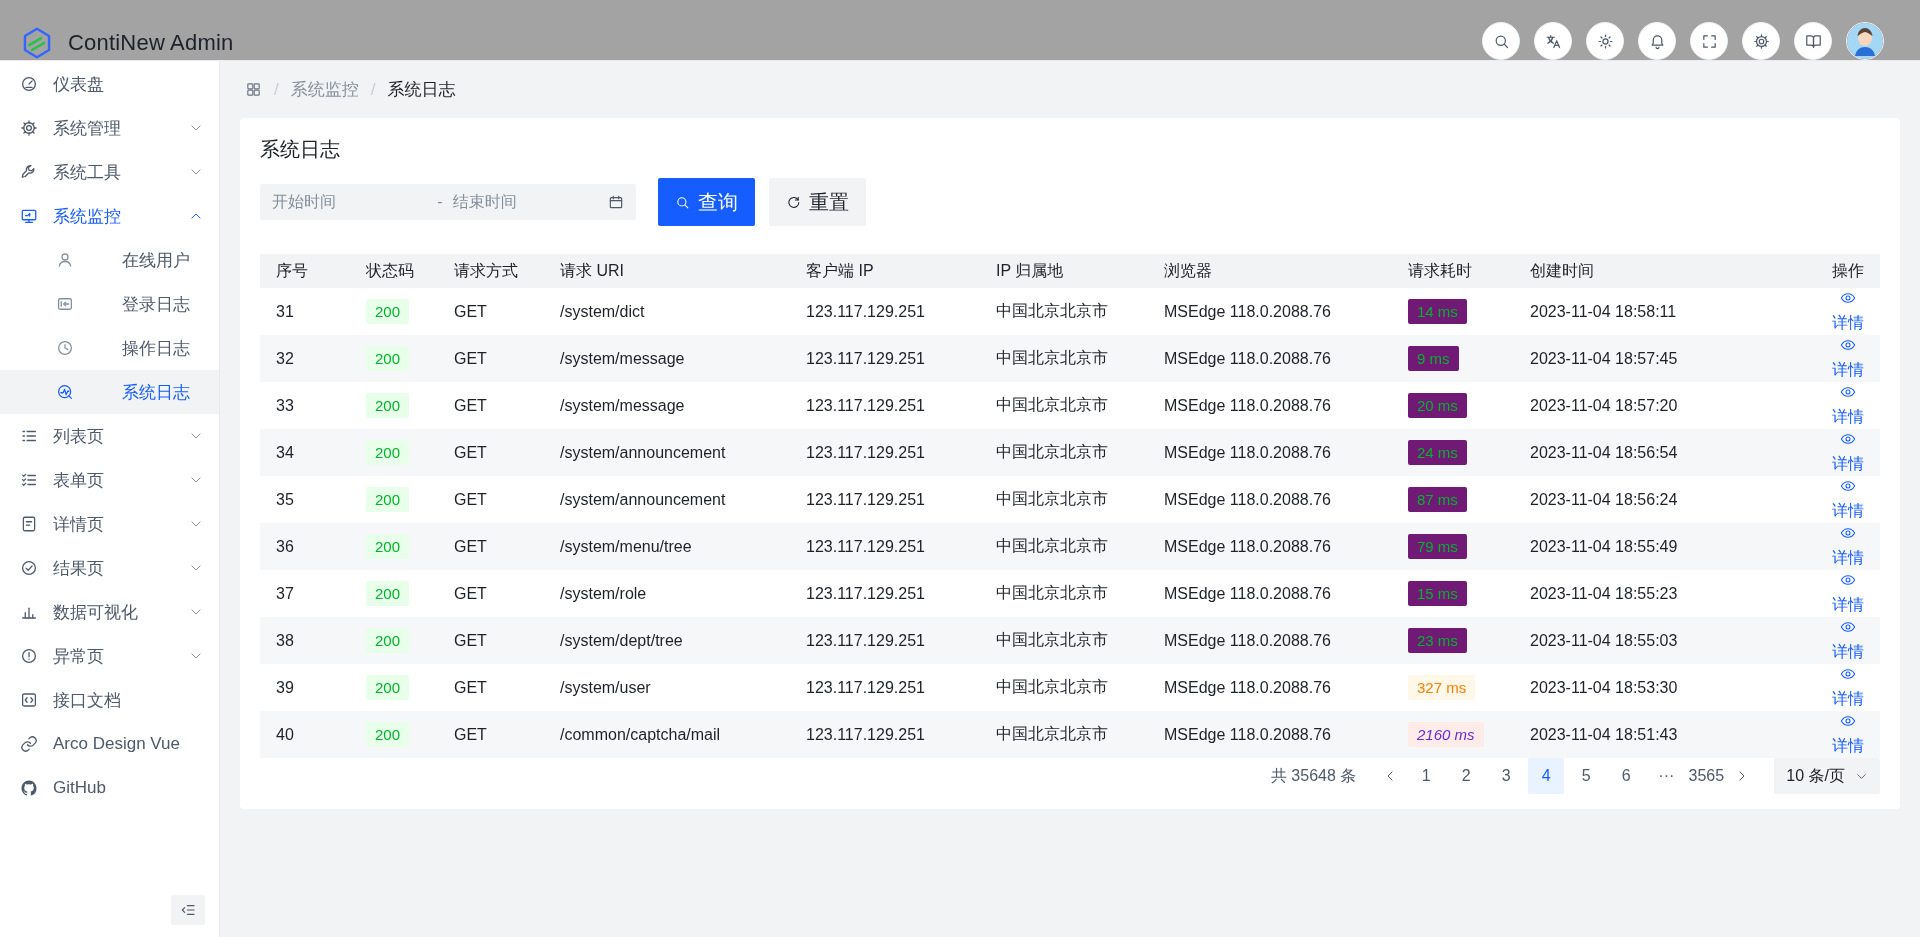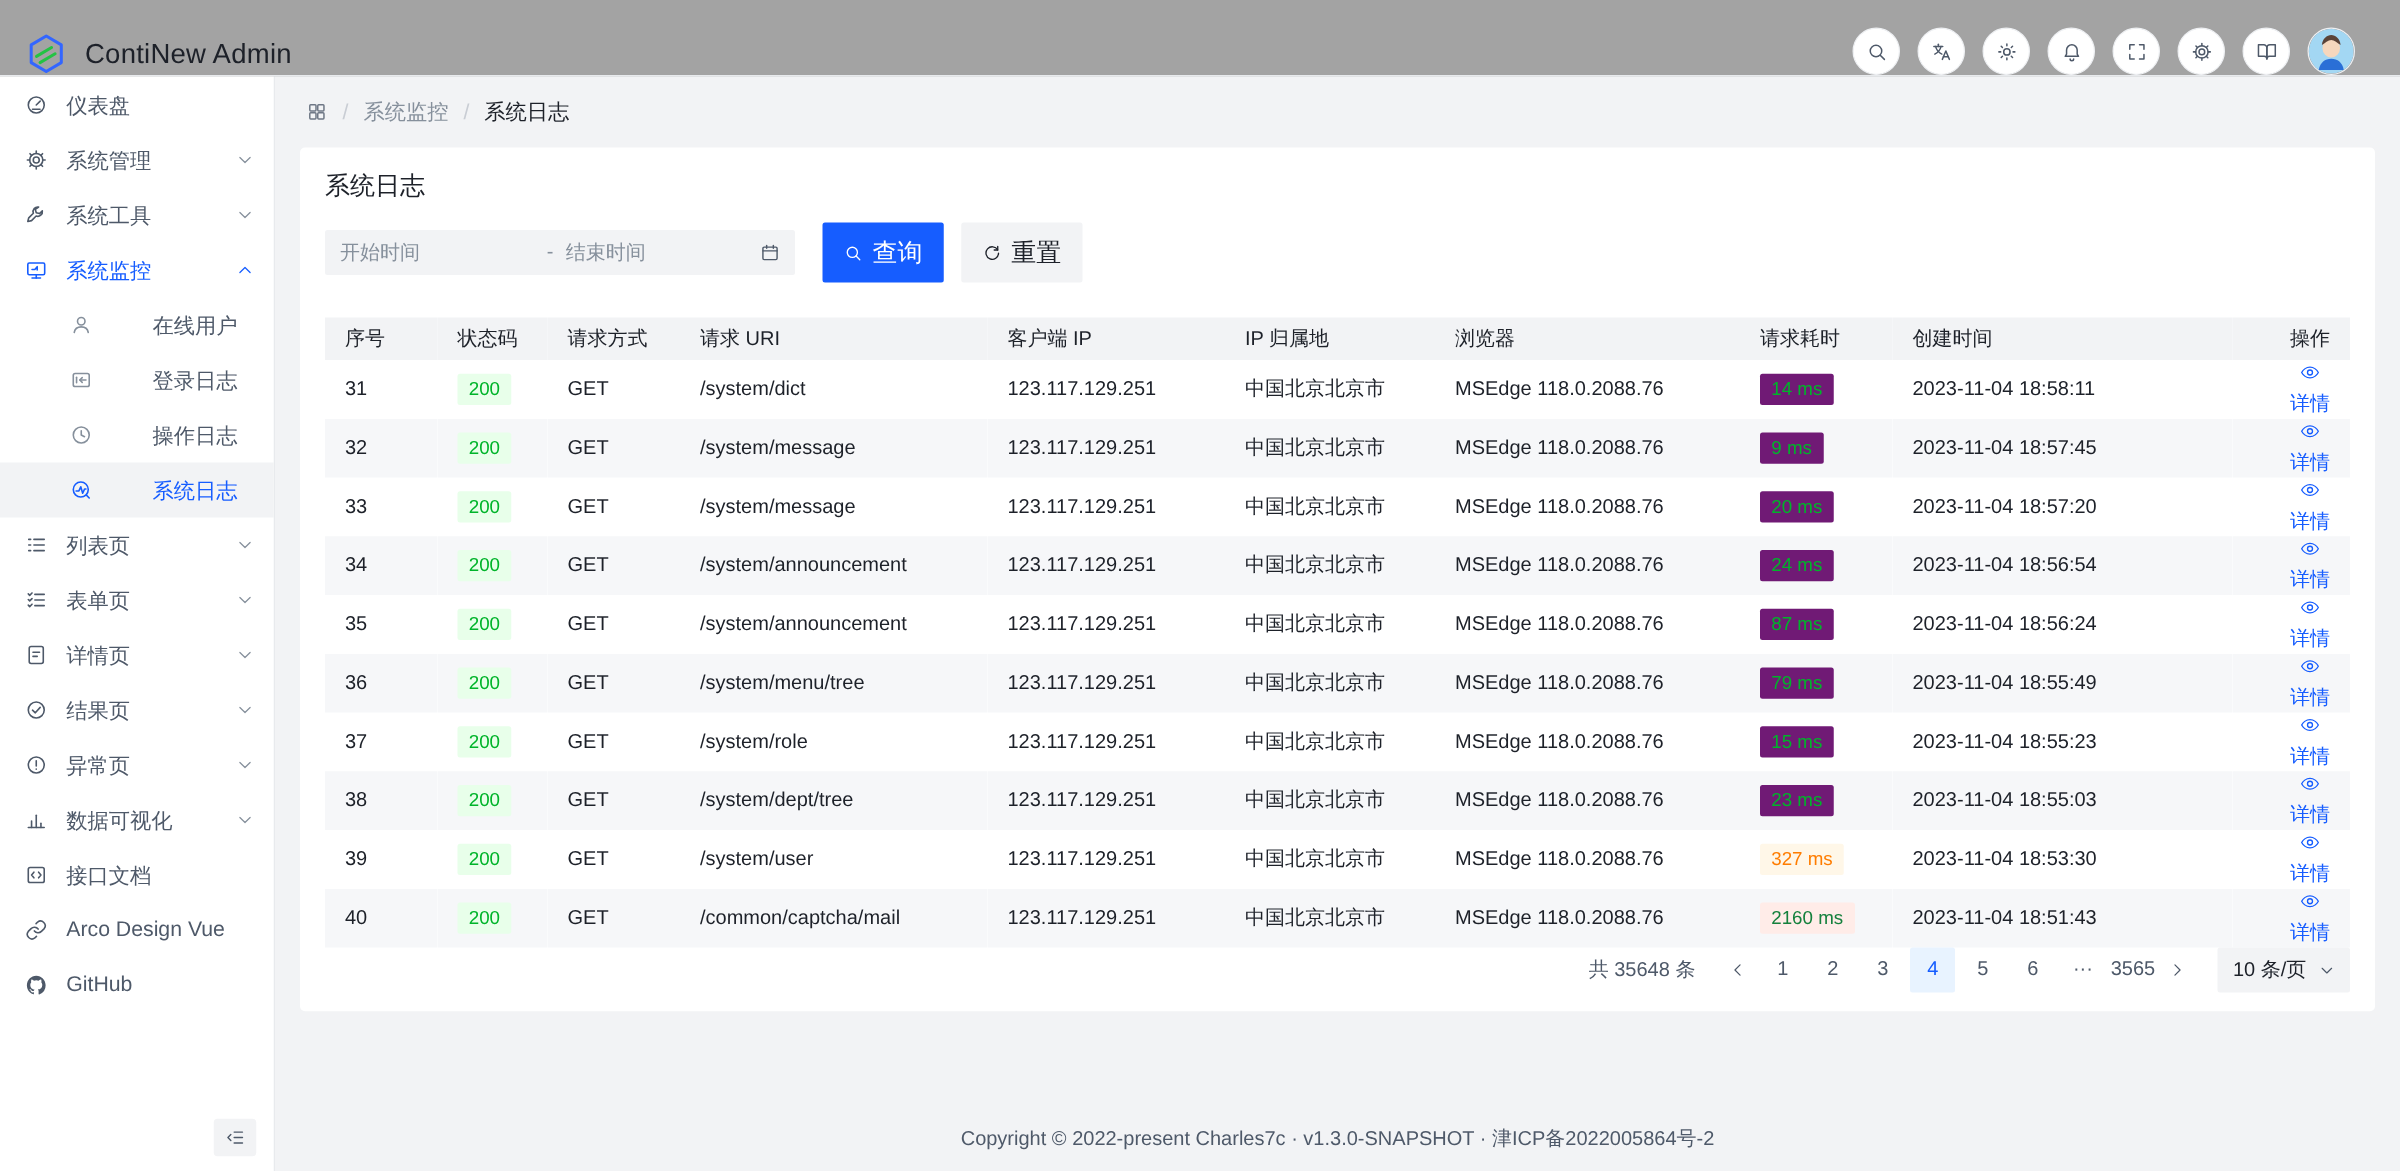--- a/index.html
+++ b/index.html
@@ -60,21 +60,21 @@
   .tbl-wrap { margin-top:28px; }
   table { width:100%; border-collapse:collapse; table-layout:fixed; font-size:16px; }
   th { height:34px; background:#f2f3f5; font-weight:500; text-align:left; padding:0 16px; color:#1d2129; white-space:nowrap; }
   td { height:47px; padding:0 16px; color:#1d2129; white-space:nowrap; overflow:hidden; }
   tbody tr:nth-child(even) { background:#f6f7f9; }
   th.op, td.op { text-align:right; }
   .badge { display:inline-block; font-size:15px; line-height:1; padding:5px 9px; border-radius:2px; }
   .badge.ok { color:#00b42a; background:#e8ffea; }
   .badge[data-level="success"] { color:#00b42a; background:#701a75; }
   .badge[data-level="warning"] { color:#ff7d00; background:#fff7e8; }
-  .badge[data-level="danger"]  { color:#15803d; background:#ffece8; }
+  .badge[data-level="danger"]  { color:#6d28d9; background:#ffece8;font-style:italic; }
   .detail-link { display:inline-flex; align-items:center; gap:7px; color:#165dff; cursor:pointer; text-decoration:none;flex-direction:column; }
   .detail-link .ic { width:16px; height:16px; stroke-width:1.6; }
 
   
   .pager { margin-top:auto; margin-bottom:15px; display:flex; align-items:center; justify-content:flex-end; font-size:16px; color:#4e5969; }
   .pg-total { margin-right:18px; }
   .pg-arrow { width:32px; height:36px; display:flex; align-items:center; justify-content:center; color:#4e5969; cursor:pointer; }
   .pg-arrow .ic { width:14px; height:14px; }
   .page { min-width:36px; height:36px; line-height:36px; text-align:center; border-radius:2px; margin:0 2px; cursor:pointer; color:#4e5969; }
   .page[data-active="true"] { background:#e8f3ff; color:#165dff; }
@@ -400,32 +400,32 @@
       <svg class="ic mi-icon">
           <use href="#i-result"></use>
         </svg>
       <span class="mi-label">结果页</span>
       <svg class="ic chev">
           <use href="#i-chev"></use>
         </svg>
     </div>
     <div class="menu-item">
       <svg class="ic mi-icon">
+          <use href="#i-chart"></use>
+        </svg>
+      <span class="mi-label">数据可视化</span>
+      <svg class="ic chev">
+          <use href="#i-chev"></use>
+        </svg>
+    </div>
+    <div class="menu-item">
+      <svg class="ic mi-icon">
           <use href="#i-exception"></use>
         </svg>
       <span class="mi-label">异常页</span>
-      <svg class="ic chev">
-          <use href="#i-chev"></use>
-        </svg>
-    </div>
-    <div class="menu-item">
-      <svg class="ic mi-icon">
-          <use href="#i-chart"></use>
-        </svg>
-      <span class="mi-label">数据可视化</span>
       <svg class="ic chev">
           <use href="#i-chev"></use>
         </svg>
     </div>
     <div class="menu-item">
       <svg class="ic mi-icon">
           <use href="#i-api"></use>
         </svg>
       <span class="mi-label">接口文档</span>
     </div>
@@ -710,15 +710,14 @@
           </span>
         <span class="page-size">
           <span>10 条/页</span>
           <svg class="ic">
               <use href="#i-chev"></use>
             </svg>
         </span>
       </div>
     </div>
 
-    <div class="footer">Copyright © 2022-present Charles7c · v1.3.0-SNAPSHOT · 津ICP备2022005864号-2</div>
   </div>
 </div>
 
 </body></html>

